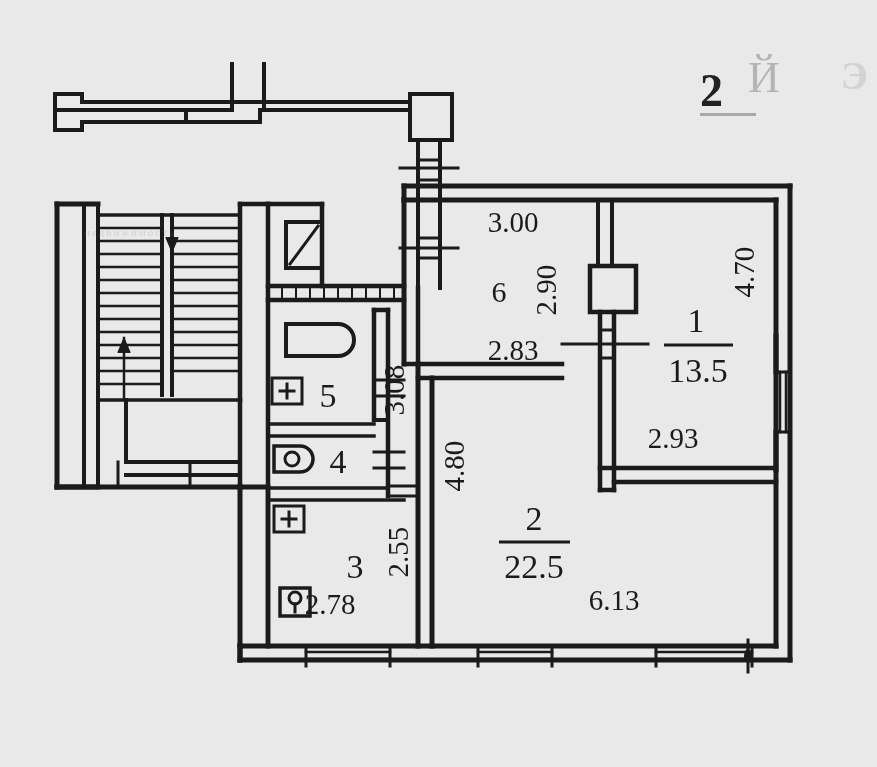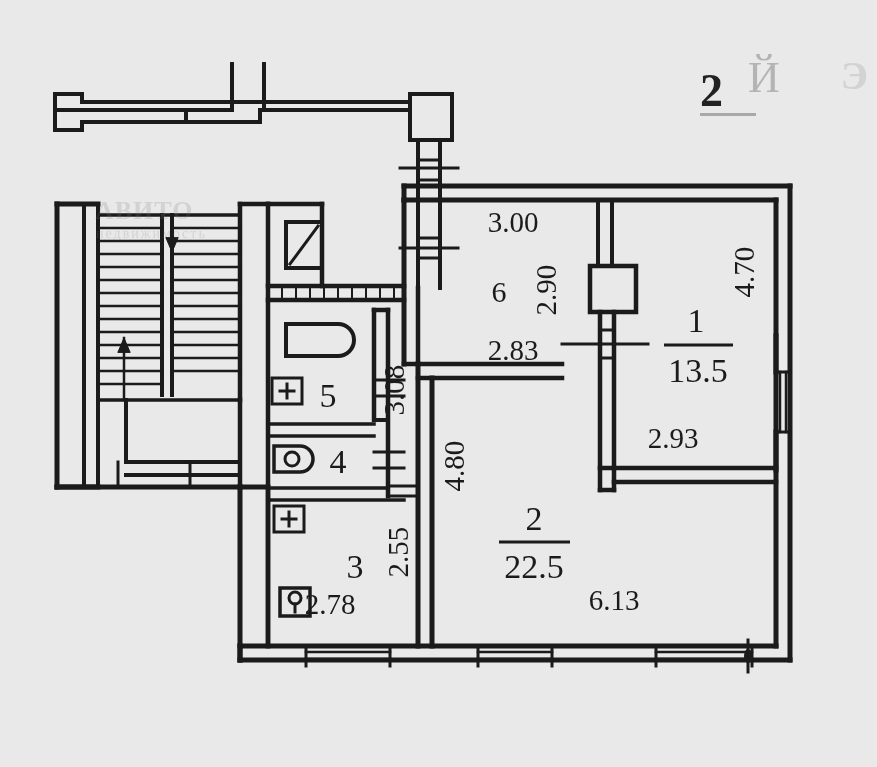--- a/index.html
+++ b/index.html
@@ -15,21 +15,21 @@
   .wm{
     position:absolute;
     color:rgba(120,120,120,0.20);
     font-family:"Liberation Serif", serif;
     letter-spacing:1px;
     pointer-events:none;
     user-select:none;
     white-space:nowrap;
   }
   #wm-main{left:95px;top:196px;font-size:26px;font-weight:bold;}
-  #wm-sub{left:96px;top:226px;font-size:14px;letter-spacing:2px;}
+  #wm-sub{left:84px;top:226px;font-size:11px;letter-spacing:2px;}
   #wm-corner{right:8px;top:52px;font-size:40px;font-weight:bold;
              color:rgba(130,130,130,0.22);}
   #stamp-num{
     position:absolute;left:700px;top:64px;
     font-family:"Liberation Serif", serif;
     font-size:46px;color:#222;font-weight:bold;
   }
   #stamp-num .underline{
     display:block;height:3px;background:rgba(90,90,90,.45);
     margin-top:-4px;width:56px;
@@ -316,21 +316,20 @@
       <text x="614" y="610" font-size="29" text-anchor="middle">6.13</text>
 
       <text x="0" y="0" font-size="29" text-anchor="middle" transform="translate(556,290) rotate(-90)">2.90</text>
       <text x="0" y="0" font-size="29" text-anchor="middle" transform="translate(754,272) rotate(-90)">4.70</text>
       <text x="0" y="0" font-size="29" text-anchor="middle" transform="translate(404,390) rotate(-90)">3.08</text>
       <text x="0" y="0" font-size="29" text-anchor="middle" transform="translate(464,466) rotate(-90)">4.80</text>
       <text x="0" y="0" font-size="29" text-anchor="middle" transform="translate(408,552) rotate(-90)">2.55</text>
     </g>
   </svg>
 
-  <div class="wm" id="wm-main">АВИТО</div>
   <div class="wm" id="wm-sub">недвижимость</div>
   <div class="wm" id="wm-corner">Э</div>
 
   <div id="stamp-num">
     <span>2</span>
     <span class="underline"></span>
   </div>
   <div id="stamp-letter">Й</div>
 
 </div>

